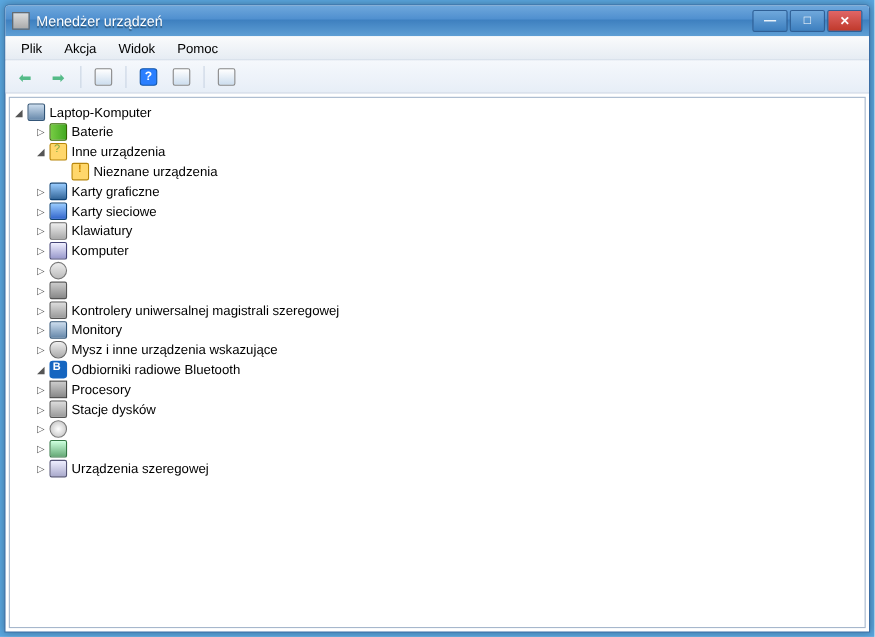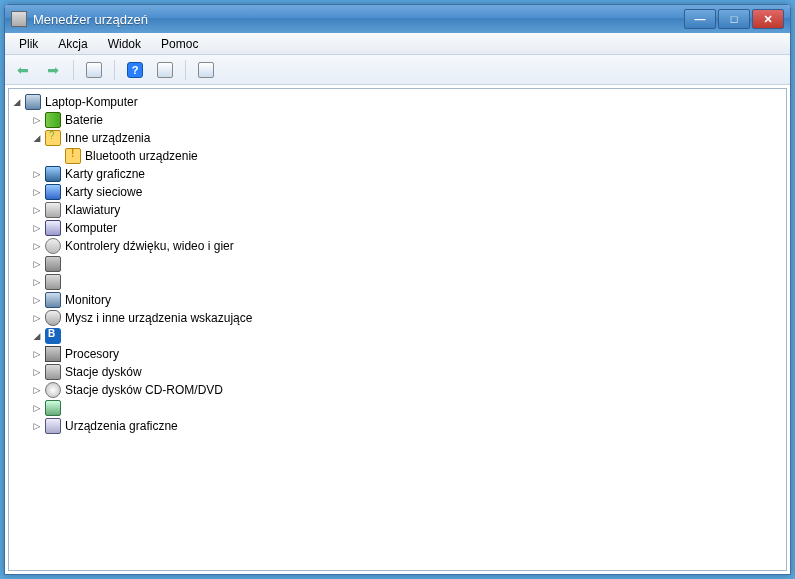--- a/index.html
+++ b/index.html
@@ -207,21 +207,21 @@
         </li>
         <li>
           <span class="expander">◢</span>
           <span class="node-icon ico-other"></span>
           <span class="node-label">Inne urządzenia</span>
         </li>
         <ul>
           <li>
             <span class="expander empty">▷</span>
             <span class="node-icon ico-unknown"></span>
-            <span class="node-label">Bluetooth urządzenie</span>
+            <span class="node-label">Nieznane urządzenia</span>
           </li>
         </ul>
         <li>
           <span class="expander">▷</span>
           <span class="node-icon ico-display"></span>
           <span class="node-label">Karty graficzne</span>
         </li>
         <li>
           <span class="expander">▷</span>
           <span class="node-icon ico-net"></span>
@@ -233,65 +233,65 @@
           <span class="node-label">Klawiatury</span>
         </li>
         <li>
           <span class="expander">▷</span>
           <span class="node-icon ico-pc"></span>
           <span class="node-label">Komputer</span>
         </li>
         <li>
           <span class="expander">▷</span>
           <span class="node-icon ico-sound"></span>
-          <span class="node-label">Kontrolery dźwięku, wideo i gier</span>
         </li>
         <li>
           <span class="expander">▷</span>
           <span class="node-icon ico-ide"></span>
         </li>
         <li>
           <span class="expander">▷</span>
           <span class="node-icon ico-usb"></span>
+          <span class="node-label">Kontrolery uniwersalnej magistrali szeregowej</span>
         </li>
         <li>
           <span class="expander">▷</span>
           <span class="node-icon ico-monitor"></span>
           <span class="node-label">Monitory</span>
         </li>
         <li>
           <span class="expander">▷</span>
           <span class="node-icon ico-mouse"></span>
           <span class="node-label">Mysz i inne urządzenia wskazujące</span>
         </li>
         <li>
           <span class="expander">◢</span>
           <span class="node-icon ico-bt"></span>
+          <span class="node-label">Odbiorniki radiowe Bluetooth</span>
         </li>
         <li>
           <span class="expander">▷</span>
           <span class="node-icon ico-cpu"></span>
           <span class="node-label">Procesory</span>
         </li>
         <li>
           <span class="expander">▷</span>
           <span class="node-icon ico-disk"></span>
           <span class="node-label">Stacje dysków</span>
         </li>
         <li>
           <span class="expander">▷</span>
           <span class="node-icon ico-cd"></span>
-          <span class="node-label">Stacje dysków CD-ROM/DVD</span>
         </li>
         <li>
           <span class="expander">▷</span>
           <span class="node-icon ico-imaging"></span>
         </li>
         <li>
           <span class="expander">▷</span>
           <span class="node-icon ico-system"></span>
-          <span class="node-label">Urządzenia graficzne</span>
+          <span class="node-label">Urządzenia szeregowej</span>
         </li>
       </ul>
     </ul>
   </div>
 
 </div>
 
 </body></html>

